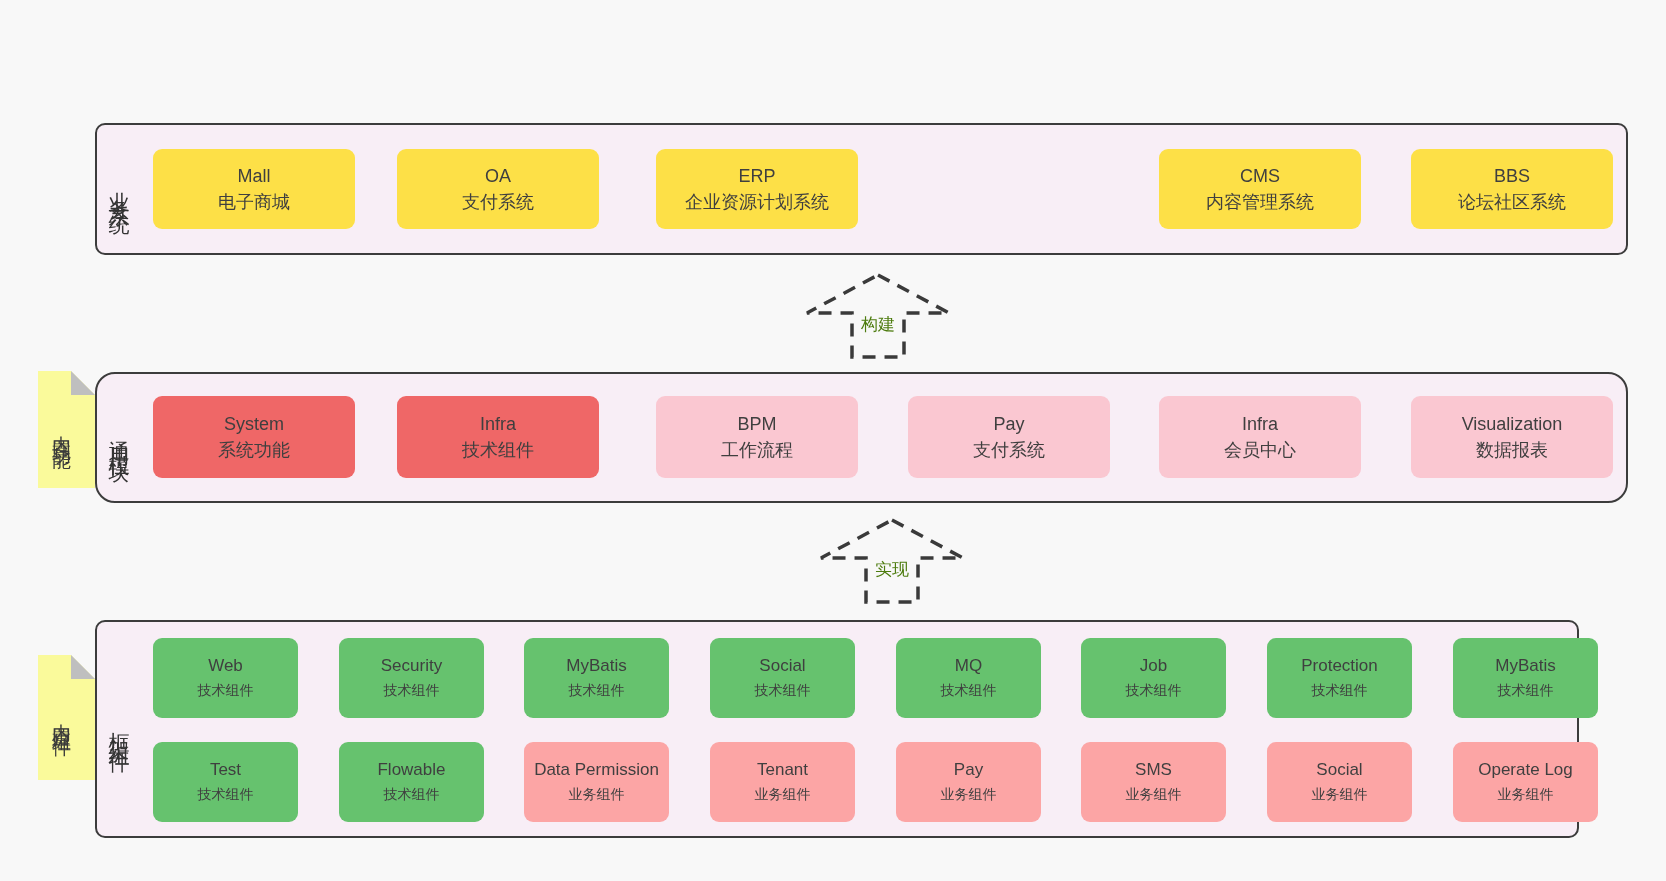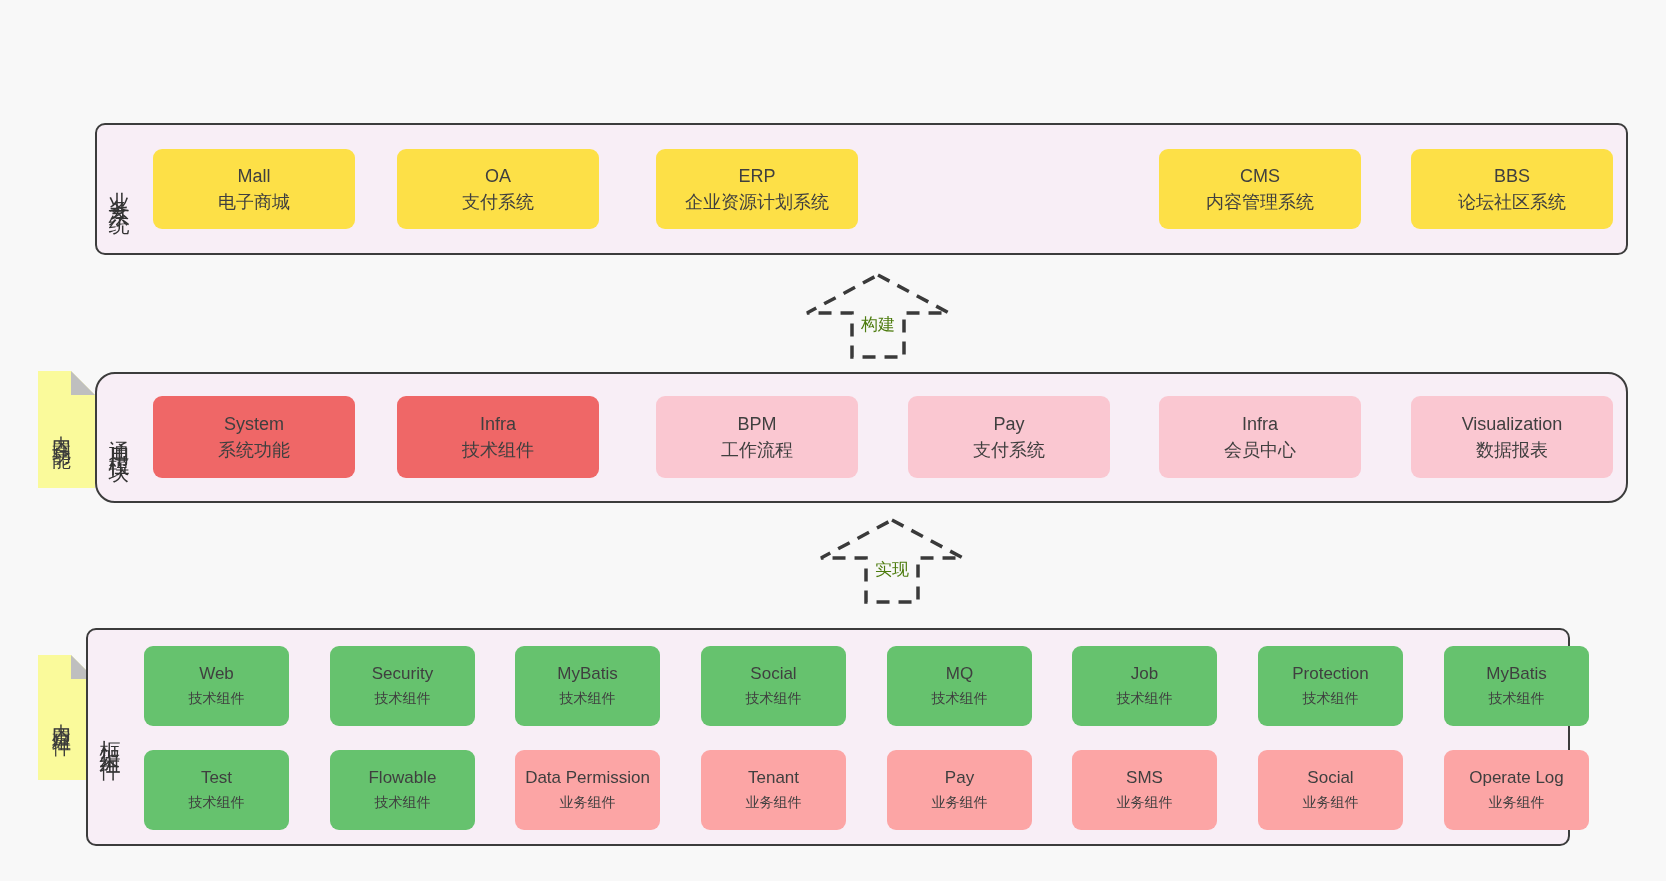--- a/index.html
+++ b/index.html
@@ -3,21 +3,21 @@
 <meta charset="utf-8">
 <style>
   html,body{margin:0;padding:0;background:#f8f8f8;}
   body{font-family:"Liberation Sans","DejaVu Sans",sans-serif;color:#3f3f3f;}
   .stage{position:relative;width:1666px;height:881px;background:#f8f8f8;overflow:hidden;}
 
   
   .panel{position:absolute;box-sizing:border-box;background:#f8eef6;border:2px solid #3c3c3c;border-radius:10px;z-index:2;}
   .panel-business{left:95px;top:123px;width:1533px;height:132px;}
   .panel-modules{left:95px;top:372px;width:1533px;height:131px;border-radius:20px;}
-  .panel-components{left:86px;top:620px;width:1484px;height:218px;margin-top:8px;}
+  .panel-components{left:95px;top:620px;width:1484px;height:218px;}
 
   
   .side-label{position:absolute;left:8px;top:0;bottom:0;display:flex;align-items:center;justify-content:center;
     writing-mode:vertical-lr;text-orientation:upright;font-size:21px;letter-spacing:7px;color:#333;}
 
   
   .box{position:absolute;box-sizing:border-box;border-radius:9px;display:flex;flex-direction:column;
     align-items:center;justify-content:center;text-align:center;line-height:26px;font-size:18px;}
   .box .zh{font-size:18px;}
   .b6{width:202px;height:80px;top:24px;}

